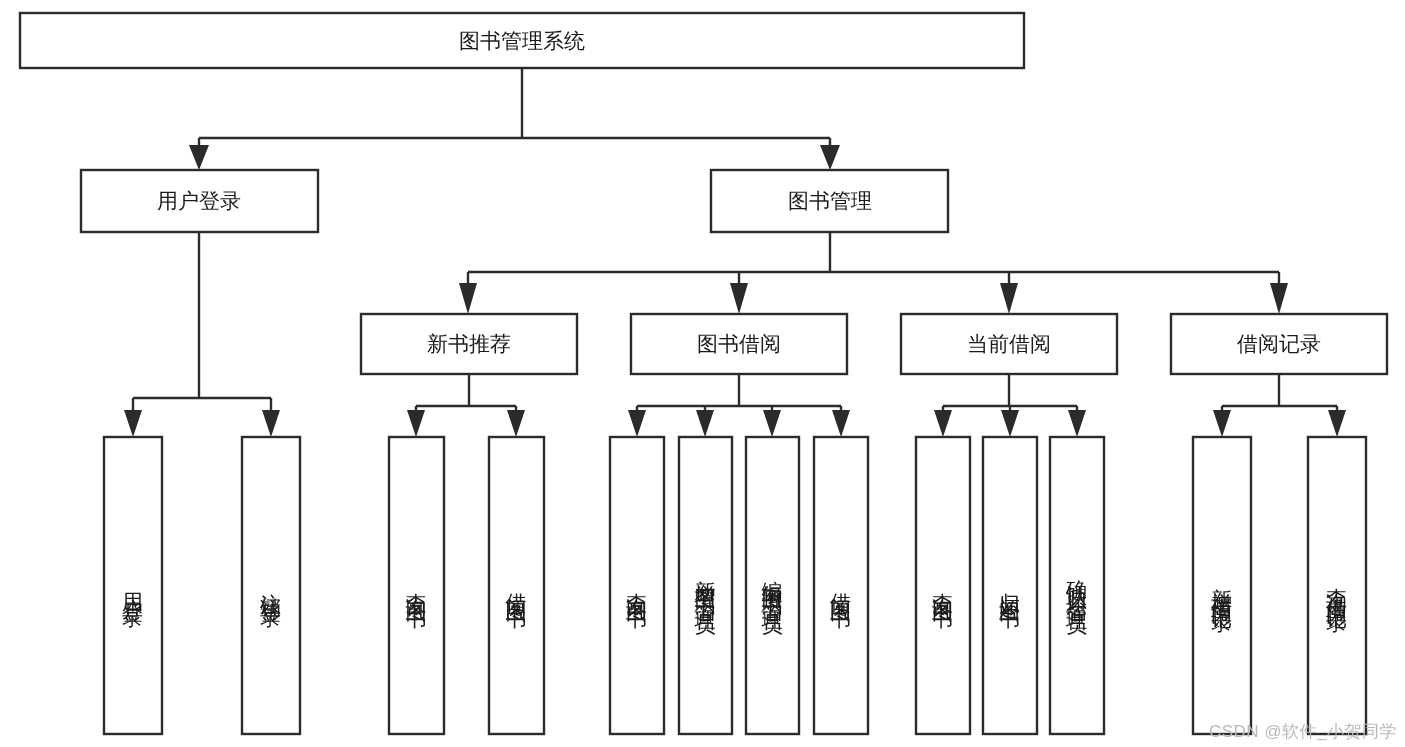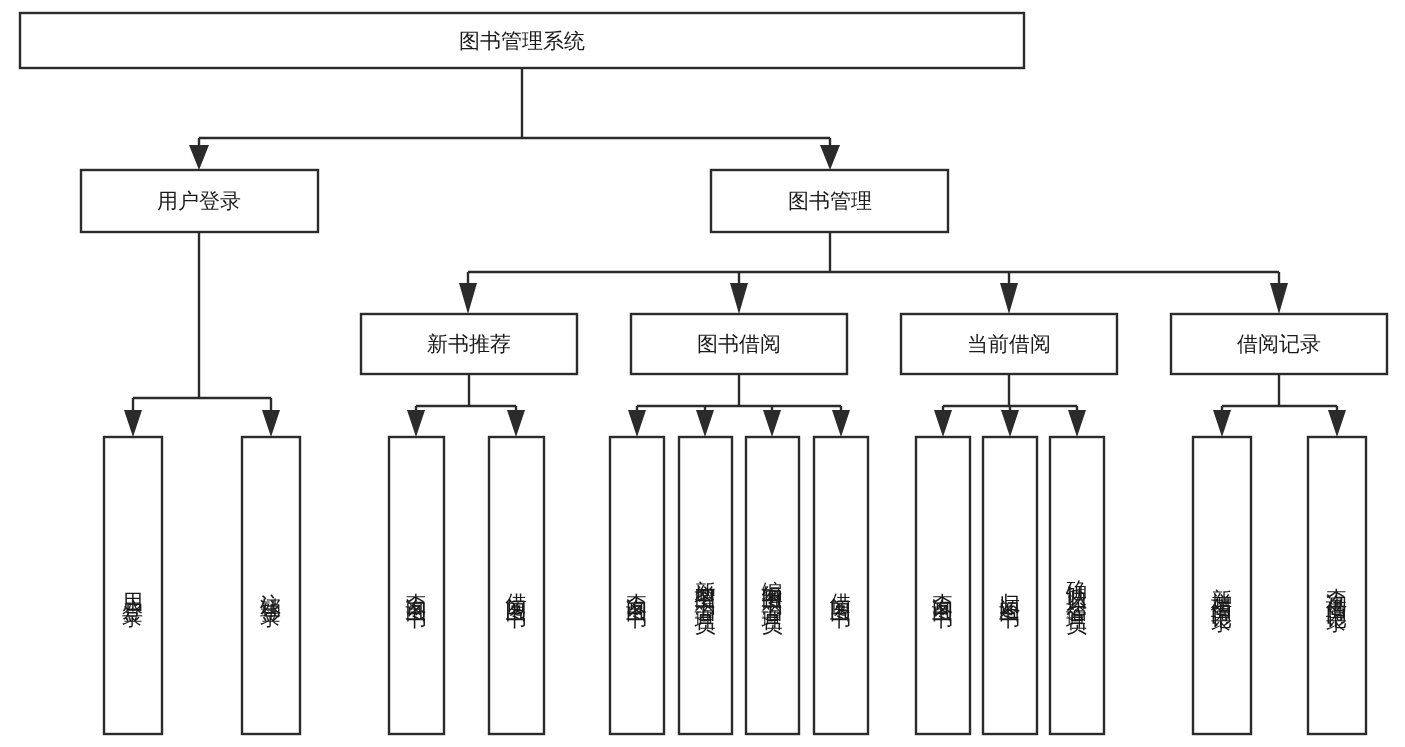--- a/index.html
+++ b/index.html
@@ -209,14 +209,15 @@
   <div class="leaf-label-wrap" style="left:610px; top:437px; width:54px; height:297px;">查询图书</div>
   <div class="leaf-label-wrap" style="left:679px; top:437px; width:53px; height:297px;">新增图书（管理员）</div>
   <div class="leaf-label-wrap" style="left:746px; top:437px; width:53px; height:297px;">编辑图书（管理员）</div>
   <div class="leaf-label-wrap" style="left:814px; top:437px; width:54px; height:297px;">借阅图书</div>
   <div class="leaf-label-wrap" style="left:916px; top:437px; width:54px; height:297px;">查询图书</div>
   <div class="leaf-label-wrap" style="left:983px; top:437px; width:54px; height:297px;">归还图书</div>
   <div class="leaf-label-wrap" style="left:1050px; top:437px; width:54px; height:297px;">确认归还（管理员）</div>
   <div class="leaf-label-wrap" style="left:1193px; top:437px; width:58px; height:297px;">新增借阅记录</div>
   <div class="leaf-label-wrap" style="left:1308px; top:437px; width:58px; height:297px;">查询借阅记录</div>
 
+  <div class="watermark">CSDN @软件_小贺同学</div>
 
 </div>
 
 </body></html>

